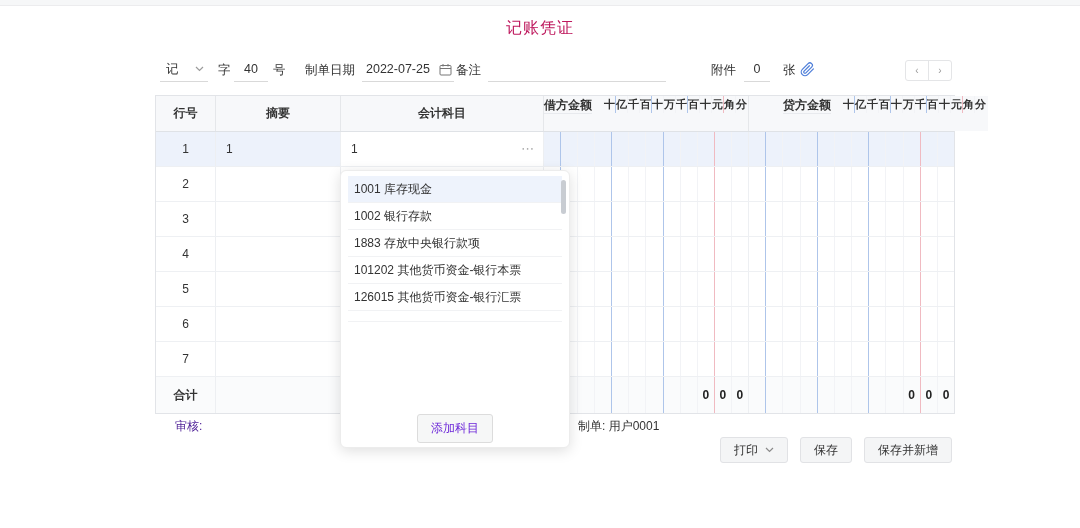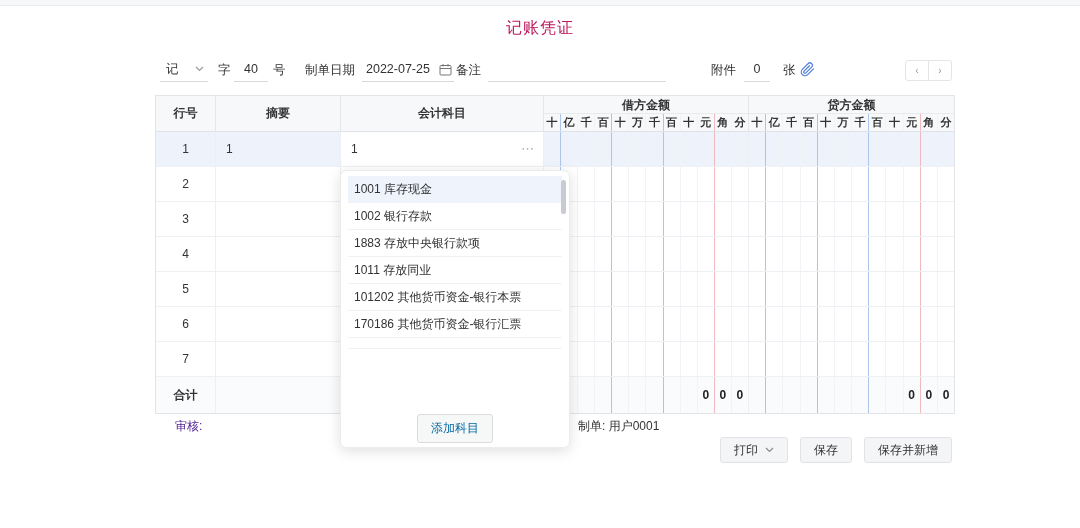--- a/index.html
+++ b/index.html
@@ -35,22 +35,22 @@
   
   .vtable { position:absolute; left:155px; top:95px; width:800px;
             border:1px solid #e2e4e8; background:#fff; }
   .thead { display:flex; height:36px; background:#f7f8fa; border-bottom:1px solid #dfe2e6; }
   .th { font-size:12px; font-weight:bold; color:#333; background:#f7f8fa;
         border-right:1px solid #e5e7ea; display:flex; align-items:center; justify-content:center; }
   .c-rowno { width:60px; flex:none; }
   .c-summary { width:125px; flex:none; }
   .c-account { width:203px; flex:none; }
   .c-amount { width:205px; flex:none; }
-  .th.c-amount { flex-direction:column; align-items:stretch; justify-content:flex-start; padding:0; }
-  .th.c-amount:last-child { border-right:none; }
+  .th.c-amount { flex-direction:row; align-items:stretch; justify-content:flex-start; padding:0;gap:12px; }
+  .th.c-amount:last-child { border-right:none;margin-left:34px; }
   .group-label { height:18px; line-height:18px; text-align:center; border-bottom:1px solid #e8eaee;
                  font-size:12px; font-weight:bold; }
   .digit-row { display:flex; height:17px; }
   .digit-row .dcell { font-size:11px; font-weight:bold; color:#333; }
 
   .dcell { flex:1; display:flex; align-items:center; justify-content:center;
            border-right:1px solid #f2f3f6; height:100%; }
   .dcell.b { border-right-color:#aec5ea; }
   .dcell.r { border-right-color:#f0bac1; }
   .dcell:last-child { border-right:none; }
@@ -81,21 +81,21 @@
   .dropdown { position:absolute; left:340px; top:170px; width:230px; height:278px;
               background:#fff; border:1px solid #ececec; border-radius:6px; z-index:20;
               box-shadow:0 3px 14px rgba(0,0,0,0.13); }
   .dd-list { padding:5px 7px 0 7px; }
   .dd-item { height:27px; line-height:26px; border-bottom:1px solid #f1f2f4;
              font-size:12px; color:#333; padding-left:6px; white-space:nowrap; overflow:hidden; cursor:pointer; }
   .dd-item.active { background:#eef3fc; }
   .dd-item.partial { height:11px; }
   .dd-footer { position:absolute; left:0; right:0; bottom:0; height:38px;
                display:flex; align-items:center; justify-content:center; }
-  .add-subject-btn { font-size:12px; color:#0369a1; background:#f6f7f7; border:1px solid #dcdcdc;
+  .add-subject-btn { font-size:12px; color:#6d28d9; background:#f6f7f7; border:1px solid #dcdcdc;
                      border-radius:3px; padding:5px 13px; cursor:pointer; }
   .dd-scrollbar { position:absolute; right:3px; top:9px; width:5px; height:34px;
                   background:#c8ccd2; border-radius:3px; }
 
   
   .actions { position:absolute; right:128px; top:437px; display:flex; gap:12px; }
   .abtn { height:26px; display:flex; align-items:center; gap:7px; padding:0 13px;
           background:#f4f5f6; border:1px solid #e1e2e5; border-radius:3px;
           font-size:12px; color:#333; cursor:pointer; white-space:nowrap; }
 </style>
@@ -467,23 +467,22 @@
   <div class="preparer">
     <span>制单:</span>
     <span>用户0001</span>
   </div>
 
   <div class="dropdown">
     <div class="dd-list" id="dd-list">
         <div class="dd-item active">1001 库存现金</div>
         <div class="dd-item">1002 银行存款</div>
         <div class="dd-item">1883 存放中央银行款项</div>
-        <div class="dd-item">1011 存放同业</div>
         <div class="dd-item">101202 其他货币资金-银行本票</div>
-        <div class="dd-item">170186 其他货币资金-银行汇票</div>
+        <div class="dd-item">126015 其他货币资金-银行汇票</div>
         <div class="dd-item partial"></div>
       </div>
     <div class="dd-footer">
       <button class="add-subject-btn">添加科目</button>
     </div>
     <div class="dd-scrollbar"></div>
   </div>
 
   <div class="actions">
     <div class="abtn">

